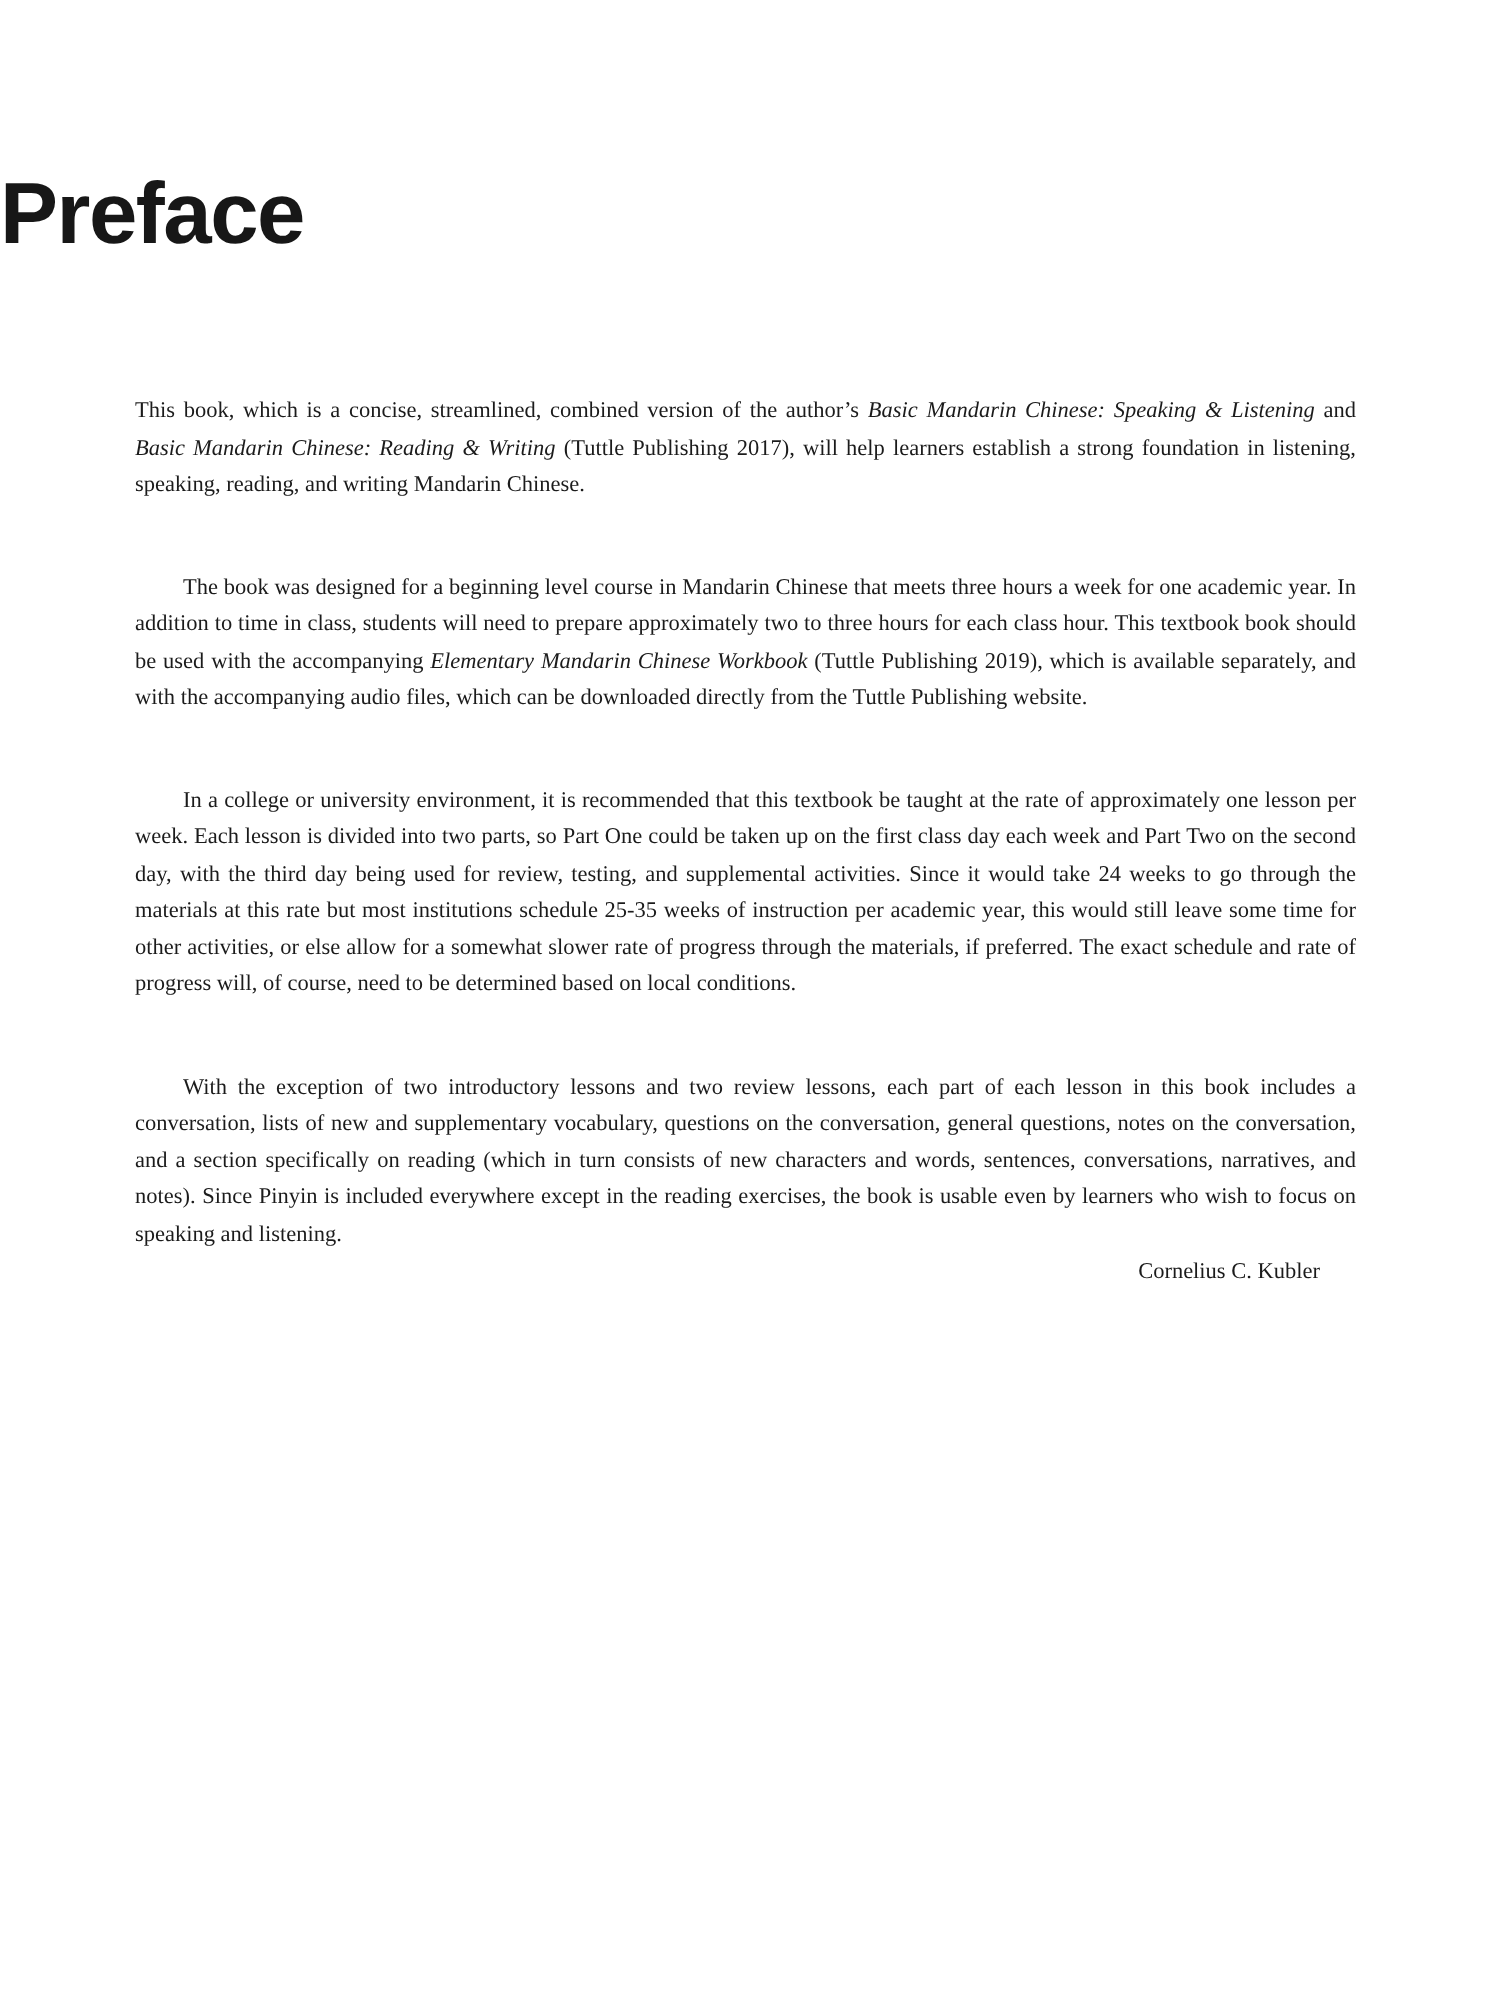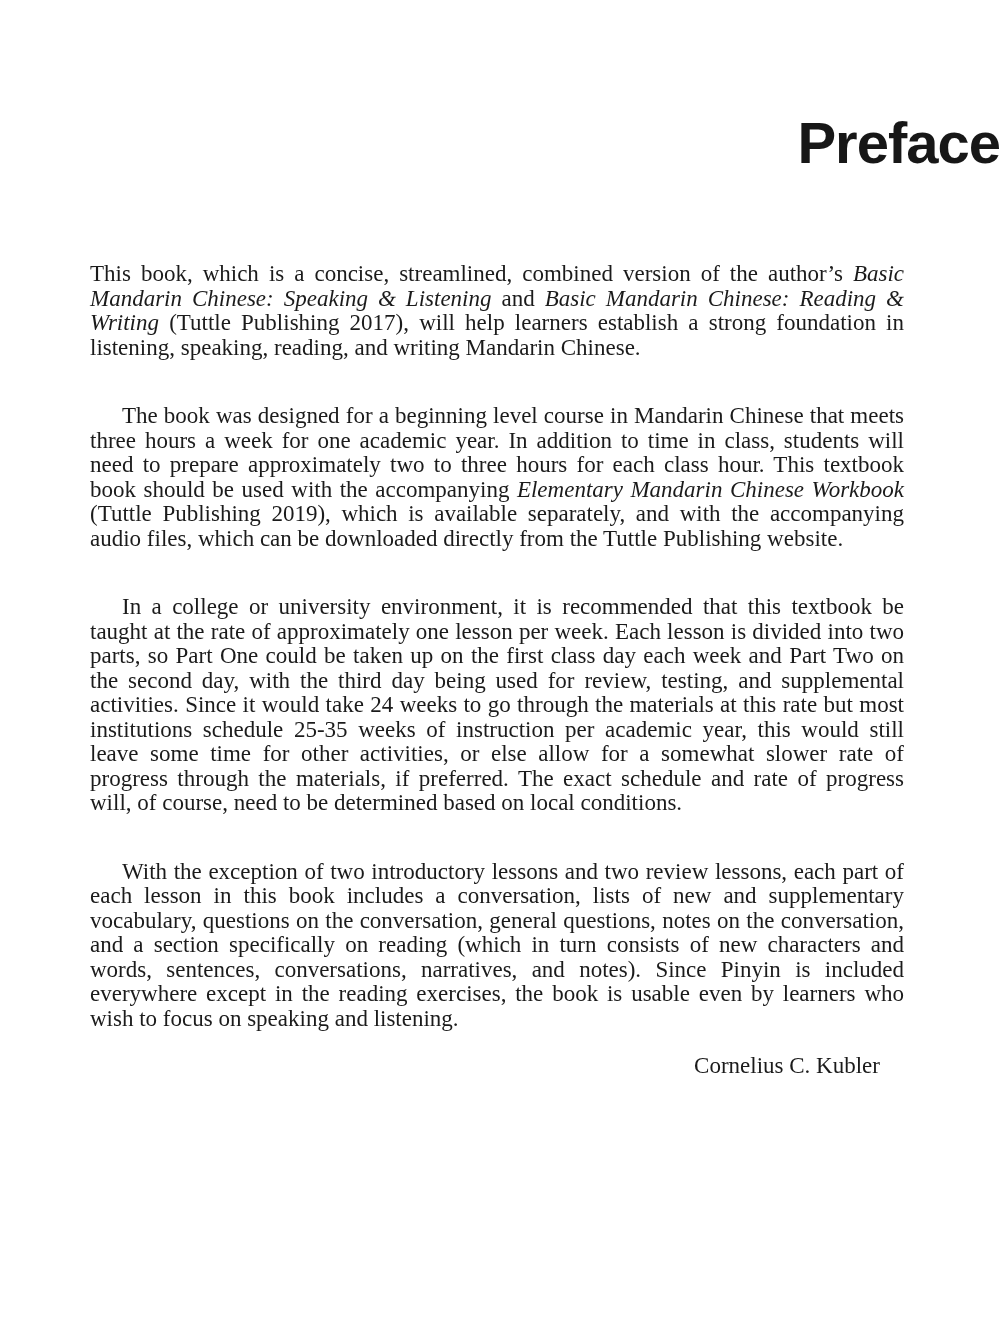--- a/index.html
+++ b/index.html
@@ -9,44 +9,44 @@
     height: 1333px;
     background: #ffffff;
     overflow: hidden;
   }
   .title {
     position: absolute;
     top: 112px;
     left: 0;
     right: 0;
     margin: 0;
-    text-align: right;
+    text-align: left;
     font-family: "Liberation Sans", sans-serif;
     font-weight: 700;
     font-size: 58px;
     line-height: 62px;
     letter-spacing: -1px;
     color: #171717;
   }
   .body-text {
     position: absolute;
     top: 262px;
     left: 90px;
     width: 814px;
     font-family: "Liberation Serif", serif;
-    font-size: 23px;
+    font-size: 15px;
     line-height: 24.5px;
     color: #1b1b1b;
     text-align: justify;
   }
   .para { margin: 0; padding: 0; }
   .para.indent { text-indent: 32px; margin-top: 44px; }
   .italic { font-style: italic; }
   .signature {
-    margin-top: 23px;
+    margin-top: 1px;
     margin-left: auto;
     margin-right: 24px;
     width: max-content;
     text-align: center;
     text-indent: 0;
   }
   .signature div { white-space: nowrap; }
 </style>
 </head>
 <body>

